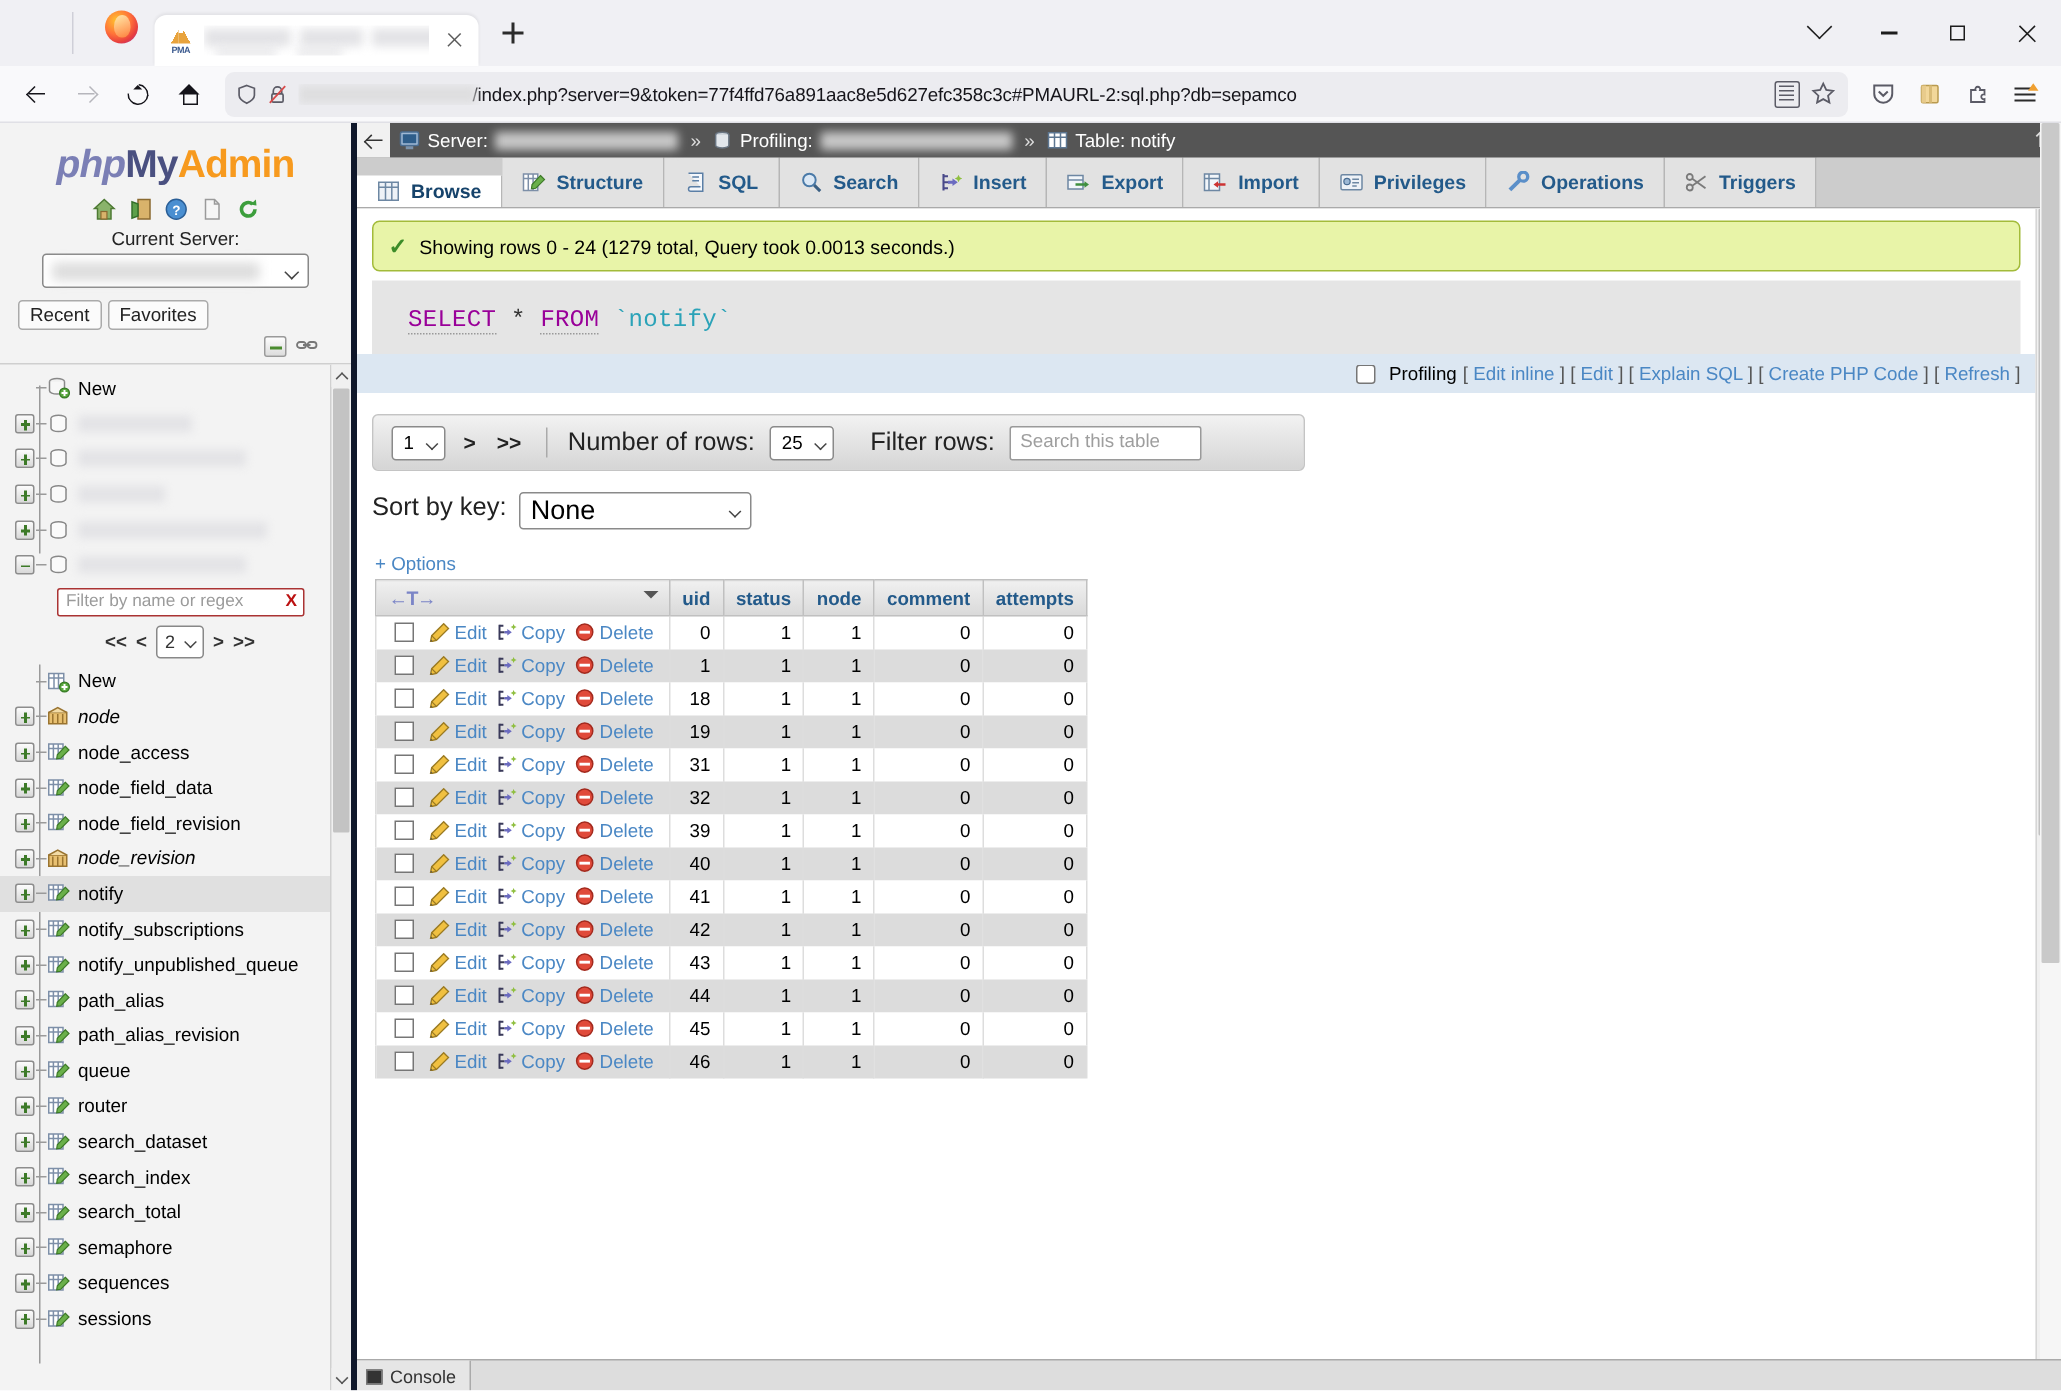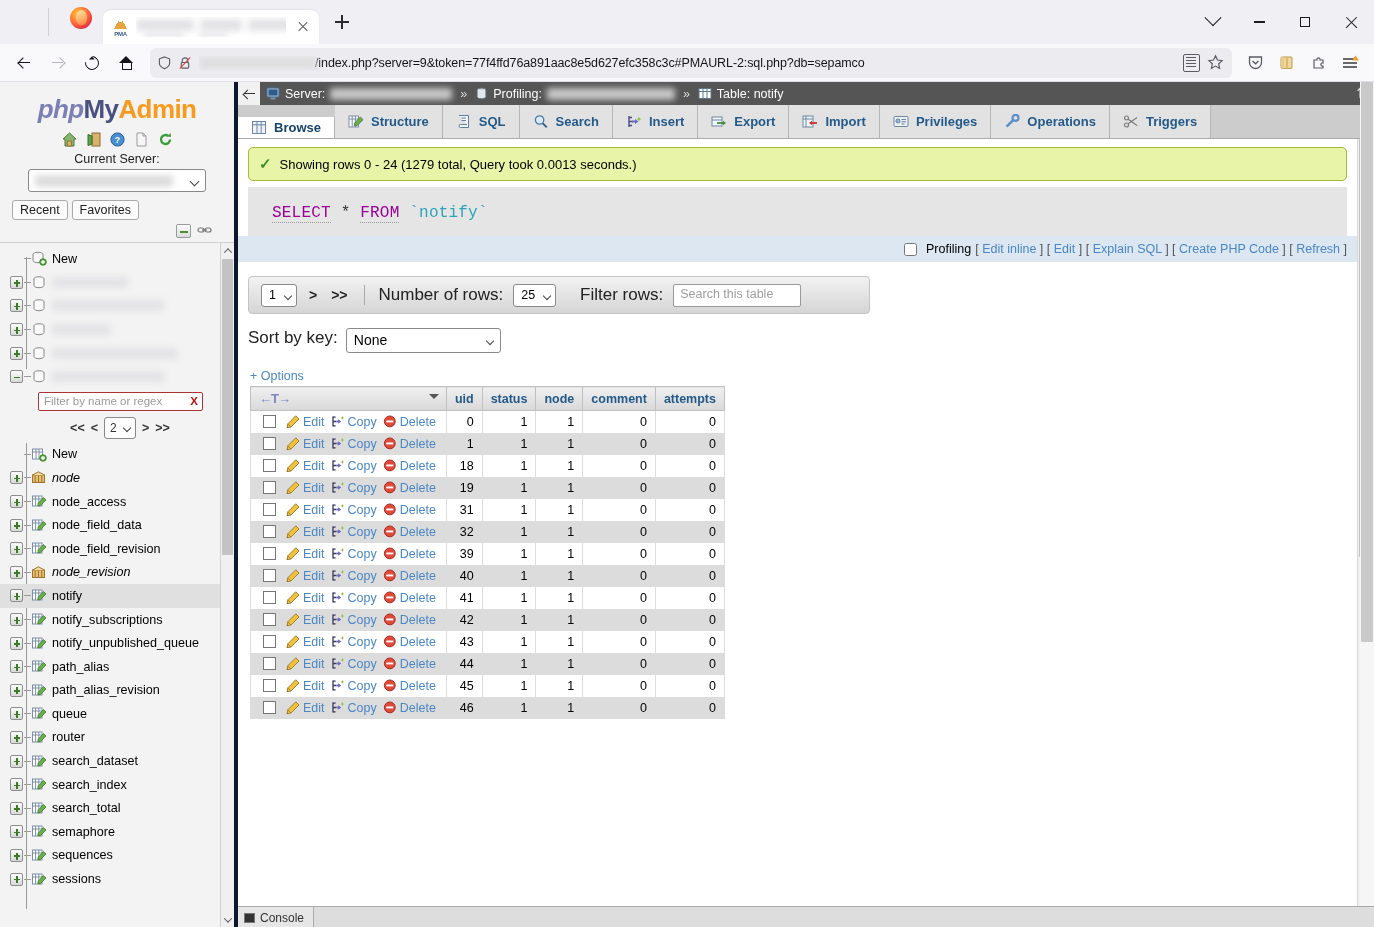--- a/index.html
+++ b/index.html
@@ -168,21 +168,21 @@
   .sel-sm { height:23px; border:1px solid #8a8a8a; background:#fff; border-radius:3px; position:relative;
             font-size:12.5px; line-height:21px; padding:0 20px 0 7px; }
   .sel-sm .arr { position:absolute; right:5px; top:8px; width:6px; height:6px; border-right:1.4px solid #444; border-bottom:1.4px solid #444; transform:rotate(45deg); }
   .navarrow { font-weight:bold; font-size:14px; color:#222; padding:0 2px; }
   .divline { width:1px; height:20px; background:#aaa; margin:0 4px; }
   .lbl { font-size:17px; color:#222; }
   .search-in { width:128px; height:23px; border:1px solid #9a9a9a; background:#fff; border-radius:2px;
                font-size:12.5px; color:#9e9e9e; padding:2px 0 0 6px; }
   .sortrow { margin:14px 10px 0 10px; display:flex; gap:8px; }
   .sel-md { width:155px; height:25px; border:1px solid #8a8a8a; background:#fff; border-radius:3px; position:relative;
-            font-size:14px; line-height:23px; padding-left:7px; }
+            font-size:18px; line-height:23px; padding-left:7px; }
   .sel-md .arr { position:absolute; right:7px; top:9px; width:6px; height:6px; border-right:1.4px solid #444; border-bottom:1.4px solid #444; transform:rotate(45deg); }
   .opts { margin:16px 10px 3px 12px; font-size:12.5px; color:#4a87c4; }
 
   table.data { border-collapse:collapse; margin-left:12px; font-size:12.5px; }
   table.data th { background:linear-gradient(#f0f0f0,#d9d9d9); border:1px solid #c0c0c0; color:#235a8a;
                   font-weight:bold; padding:4px 8px; text-align:center; white-space:nowrap; }
   table.data th.ctrl { text-align:left; min-width:188px; position:relative; }
   table.data td { border-left:1px solid #ddd; border-right:1px solid #ddd; padding:4px 8px; text-align:right; white-space:nowrap; }
   table.data tr.odd td { background:#fff; }
   table.data tr.even td { background:#dcdcdc; }

